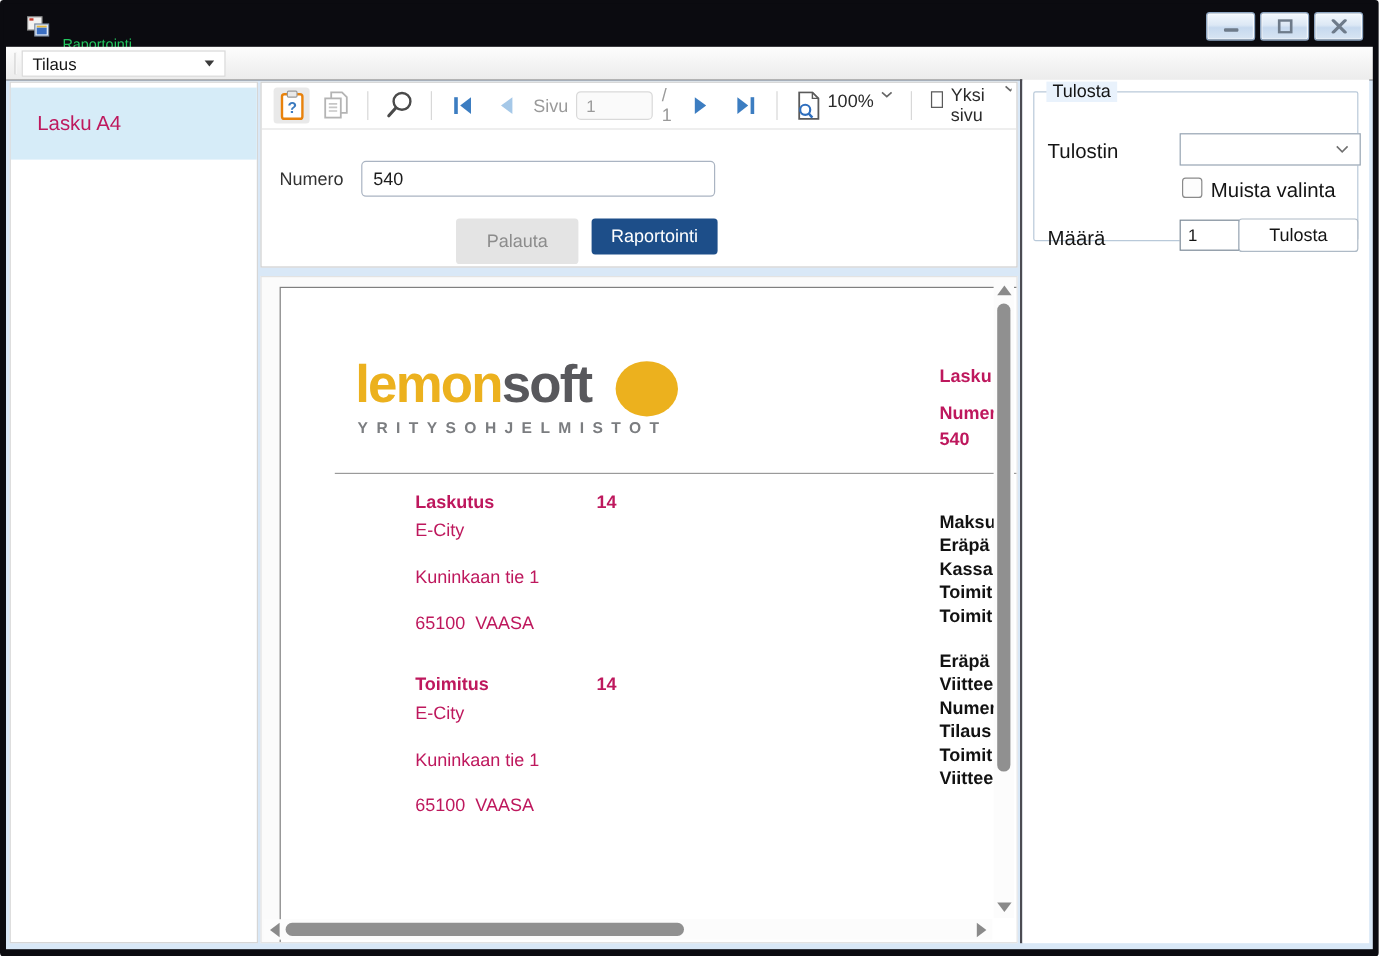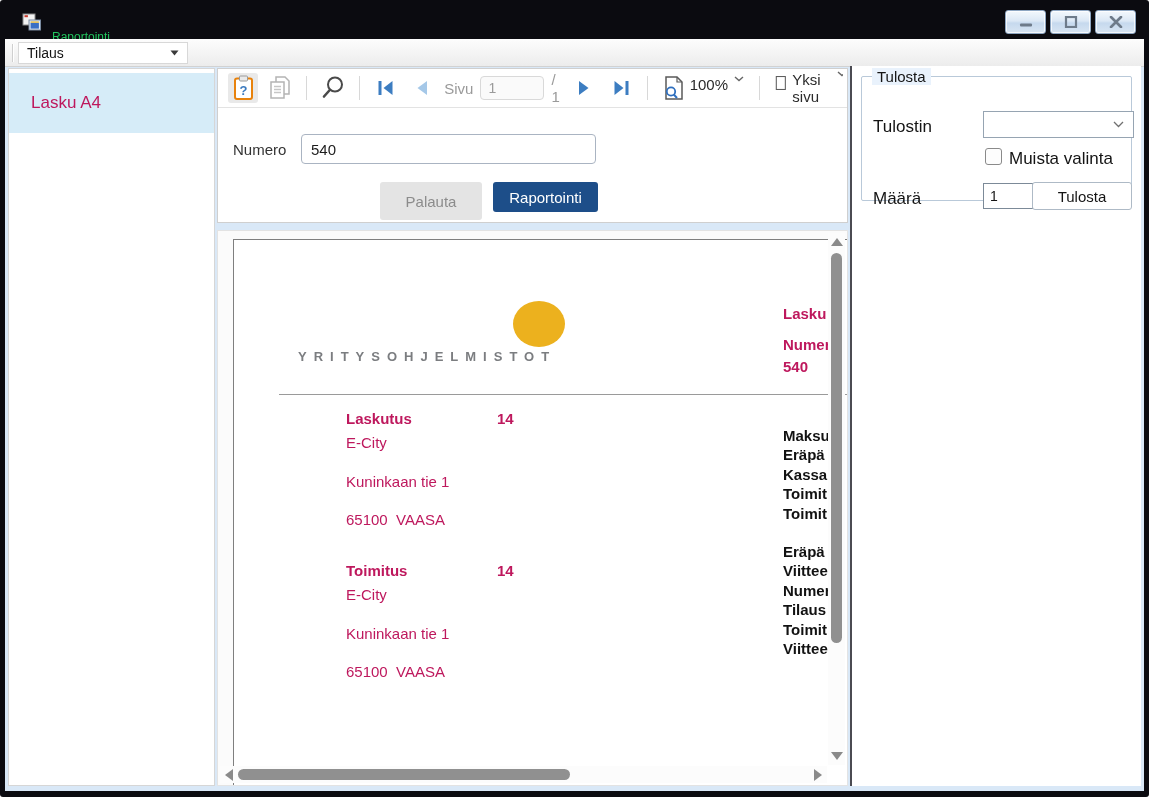--- a/index.html
+++ b/index.html
@@ -215,20 +215,21 @@
     </div>
 
     <span class="abs numero-label" style="left:15px; top:72px;">Numero</span>
     <input class="numero-input" style="left: 83px; top: 65px;" value="540">
     <button class="btn-reset" style="left:162px; top:113px;">Palauta</button>
     <button class="btn-preview" style="left:275px; top:113px;">Raportointi</button>
   </div>
 
   <div class="abs preview">
     <div class="page">
+      <div class="logo-text"><span class="logo-lemon">lemon</span><span class="logo-soft">soft</span></div>
       <div class="logo-dot"></div>
       <div class="logo-sub">YRITYSOHJELMISTOT</div>
 
       <div class="t b" style="left:549px; top:65px;">Lasku</div>
       <div class="t b" style="left:549px; top:96px;">Numero</div>
       <div class="t b" style="left:549px; top:118px;">540</div>
 
       <div class="divider"></div>
 
       <div class="t b" style="left:112px; top:170px;">Laskutus</div>

